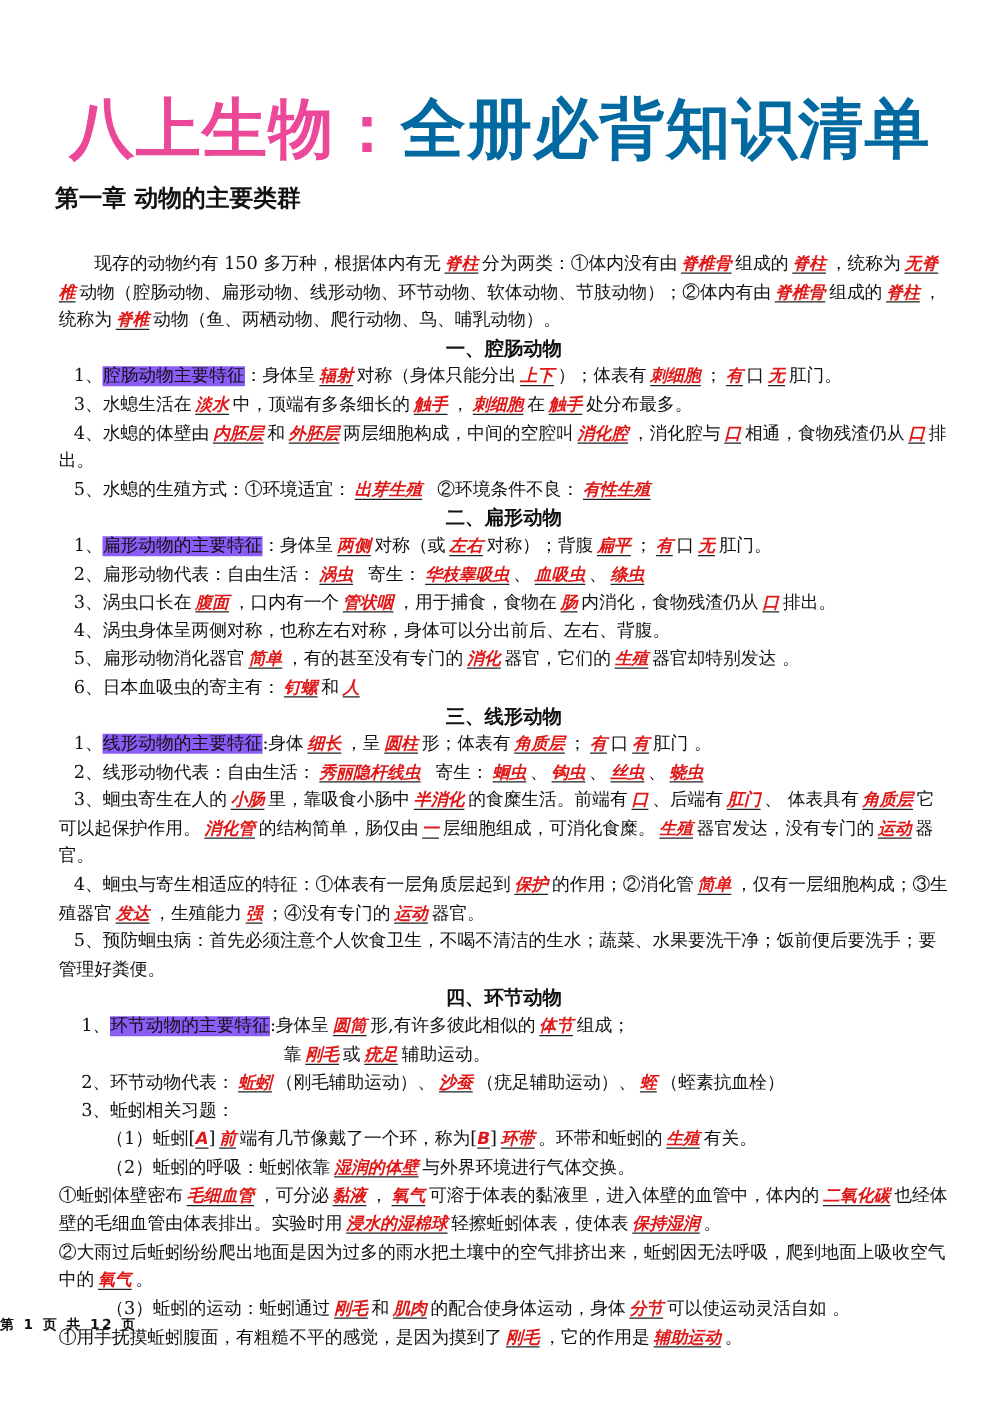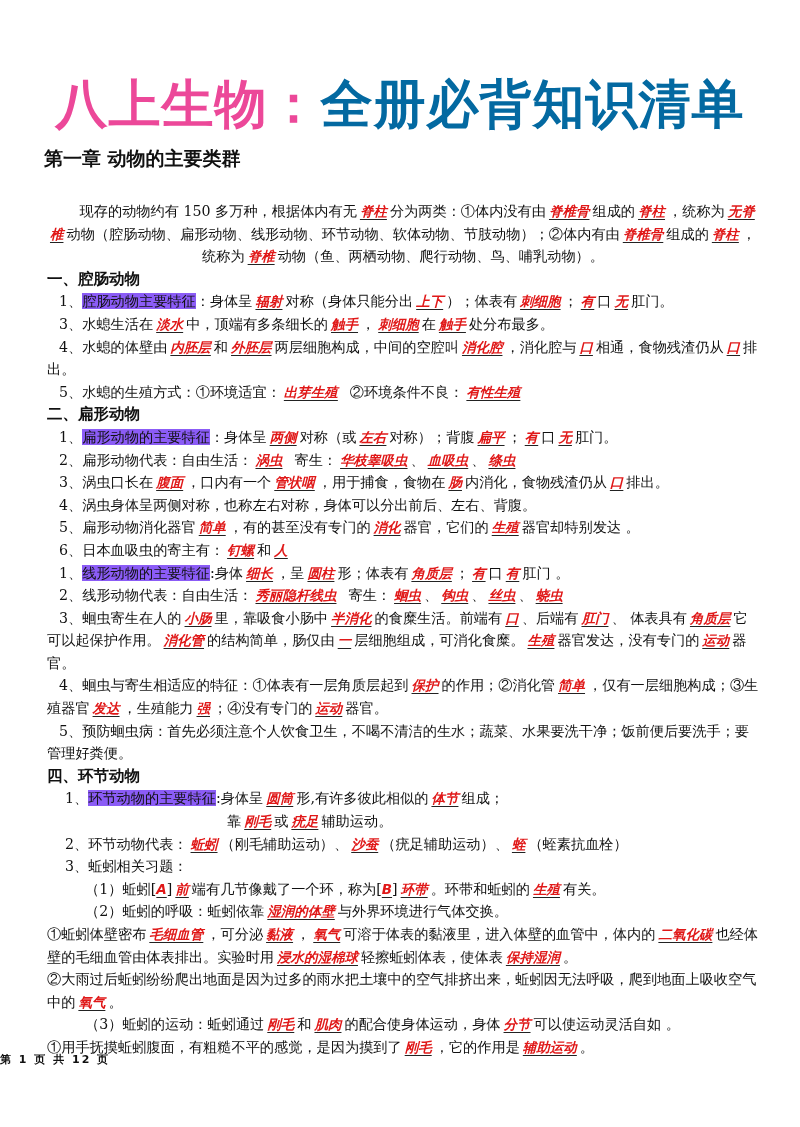--- a/index.html
+++ b/index.html
@@ -3,26 +3,26 @@
 <meta charset="utf-8">
 <style>
   html,body{margin:0;padding:0;background:#fff;}
   body{width:800px;height:1127px;overflow:hidden;position:relative;font-family:"DejaVu Serif","Liberation Serif",serif;color:#111;}
   .title{position:absolute;top:72px;left:0;width:800px;text-align:center;font-family:"DejaVu Sans","Liberation Sans",sans-serif;font-weight:bold;font-size:52px;letter-spacing:1px;line-height:64px;}
   .title .red{color:#ec4899;}
   .title .blue{color:#0369a1;}
   .chapter{position:absolute;top:146px;left:0;width:800px;text-align:left;font-family:"DejaVu Sans","Liberation Sans",sans-serif;font-weight:bold;font-size:19px;color:#111;margin-left:44px;}
   .content{position:absolute;top:200px;left:47px;width:712px;font-size:14.2px;line-height:22.6px;}
   .p{margin:0;}
-  .indent{text-indent:2em;text-align:center;}
+  .indent{text-indent:2em;}
   .i1{padding-left:12px;}
   .i2{padding-left:18px;}
   .i3{padding-left:38px;}
   .i4{padding-left:180px;}
-  .h{font-family:"DejaVu Sans","Liberation Sans",sans-serif;font-weight:bold;font-size:15.5px;line-height:22.6px;margin:0;}
+  .h{font-family:"DejaVu Sans","Liberation Sans",sans-serif;font-weight:bold;font-size:15.5px;line-height:22.6px;margin:0;text-align:center;}
   .a{color:#e01818;font-weight:bold;text-decoration:underline;text-decoration-color:#222;text-underline-offset:3px;padding:0 3px;font-family:"DejaVu Sans","Liberation Sans",sans-serif;font-size:13.5px;font-style:italic;}
   .hl{background:#8b5cf6;}
   .footer{position:absolute;top:1052px;left:0;width:800px;text-align:left;font-size:11px;font-weight:bold;font-family:"DejaVu Sans","Liberation Sans",sans-serif;letter-spacing:2px;}
 </style>
 </head>
 <body>
 
 <div class="title"><span class="red">八上生物：</span><span class="blue">全册必背知识清单</span></div>
 
 <div class="chapter">第一章  动物的主要类群</div>
@@ -40,20 +40,21 @@
   <p class="p i1"><span>5、水螅的生殖方式：①环境适宜：</span><span class="a">出芽生殖</span><span style="white-space:pre">  ②环境条件不良：</span><span class="a">有性生殖</span></p>
 
   <p class="h">二、扁形动物</p>
   <p class="p i1"><span>1、</span><span class="hl">扁形动物的主要特征</span><span>：身体呈</span><span class="a">两侧</span><span>对称（或</span><span class="a">左右</span><span>对称）；背腹</span><span class="a">扁平</span><span>；</span><span class="a">有</span><span>口</span><span class="a">无</span><span>肛门。</span></p>
   <p class="p i1"><span>2、扁形动物代表：自由生活：</span><span class="a">涡虫</span><span style="white-space:pre">  寄生：</span><span class="a">华枝睾吸虫</span><span>、</span><span class="a">血吸虫</span><span>、</span><span class="a">绦虫</span></p>
   <p class="p i1"><span>3、涡虫口长在</span><span class="a">腹面</span><span>，口内有一个</span><span class="a">管状咽</span><span>，用于捕食，食物在</span><span class="a">肠</span><span>内消化，食物残渣仍从</span><span class="a">口</span><span>排出。</span></p>
   <p class="p i1"><span>4、涡虫身体呈两侧对称，也称左右对称，身体可以分出前后、左右、背腹。</span></p>
   <p class="p i1"><span>5、扁形动物消化器官</span><span class="a">简单</span><span>，有的甚至没有专门的</span><span class="a">消化</span><span>器官，它们的</span><span class="a">生殖</span><span>器官却特别发达 。</span></p>
   <p class="p i1"><span>6、日本血吸虫的寄主有：</span><span class="a">钉螺</span><span>和</span><span class="a">人</span></p>
 
+  <p class="h">三、线形动物</p>
   <p class="p i1"><span>1、</span><span class="hl">线形动物的主要特征</span><span>:身体</span><span class="a">细长</span><span>，呈</span><span class="a">圆柱</span><span>形；体表有</span><span class="a">角质层</span><span>；</span><span class="a">有</span><span>口</span><span class="a">有</span><span>肛门 。</span></p>
   <p class="p i1"><span>2、线形动物代表：自由生活：</span><span class="a">秀丽隐杆线虫</span><span style="white-space:pre">  寄生：</span><span class="a">蛔虫</span><span>、</span><span class="a">钩虫</span><span>、</span><span class="a">丝虫</span><span>、</span><span class="a">蛲虫</span></p>
   <p class="p" style="text-indent:12px"><span>3、蛔虫寄生在人的</span><span class="a">小肠</span><span>里，靠吸食小肠中</span><span class="a">半消化</span><span>的食糜生活。前端有</span><span class="a">口</span><span>、后端有</span><span class="a">肛门</span><span>、 体表具有</span><span class="a">角质层</span><span>它可以起保护作用。</span><span class="a">消化管</span><span>的结构简单，肠仅由</span><span class="a">一</span><span>层细胞组成，可消化食糜。</span><span class="a">生殖</span><span>器官发达，没有专门的</span><span class="a">运动</span><span>器官。</span></p>
   <p class="p" style="text-indent:12px"><span>4、蛔虫与寄生相适应的特征：①体表有一层角质层起到</span><span class="a">保护</span><span>的作用；②消化管</span><span class="a">简单</span><span>，仅有一层细胞构成；③生殖器官</span><span class="a">发达</span><span>，生殖能力</span><span class="a">强</span><span>；④没有专门的</span><span class="a">运动</span><span>器官。</span></p>
   <p class="p" style="text-indent:12px"><span>5、预防蛔虫病：首先必须注意个人饮食卫生，不喝不清洁的生水；蔬菜、水果要洗干净；饭前便后要洗手；要管理好粪便。</span></p>
 
   <p class="h">四、环节动物</p>
   <p class="p i2"><span>1、</span><span class="hl">环节动物的主要特征</span><span>:身体呈</span><span class="a">圆筒</span><span>形,有许多彼此相似的</span><span class="a">体节</span><span>组成；</span></p>
   <p class="p i4"><span>靠</span><span class="a">刚毛</span><span>或</span><span class="a">疣足</span><span>辅助运动。</span></p>
   <p class="p i2"><span>2、环节动物代表：</span><span class="a">蚯蚓</span><span>（刚毛辅助运动）、</span><span class="a">沙蚕</span><span>（疣足辅助运动）、</span><span class="a">蛭</span><span>（蛭素抗血栓）</span></p>

